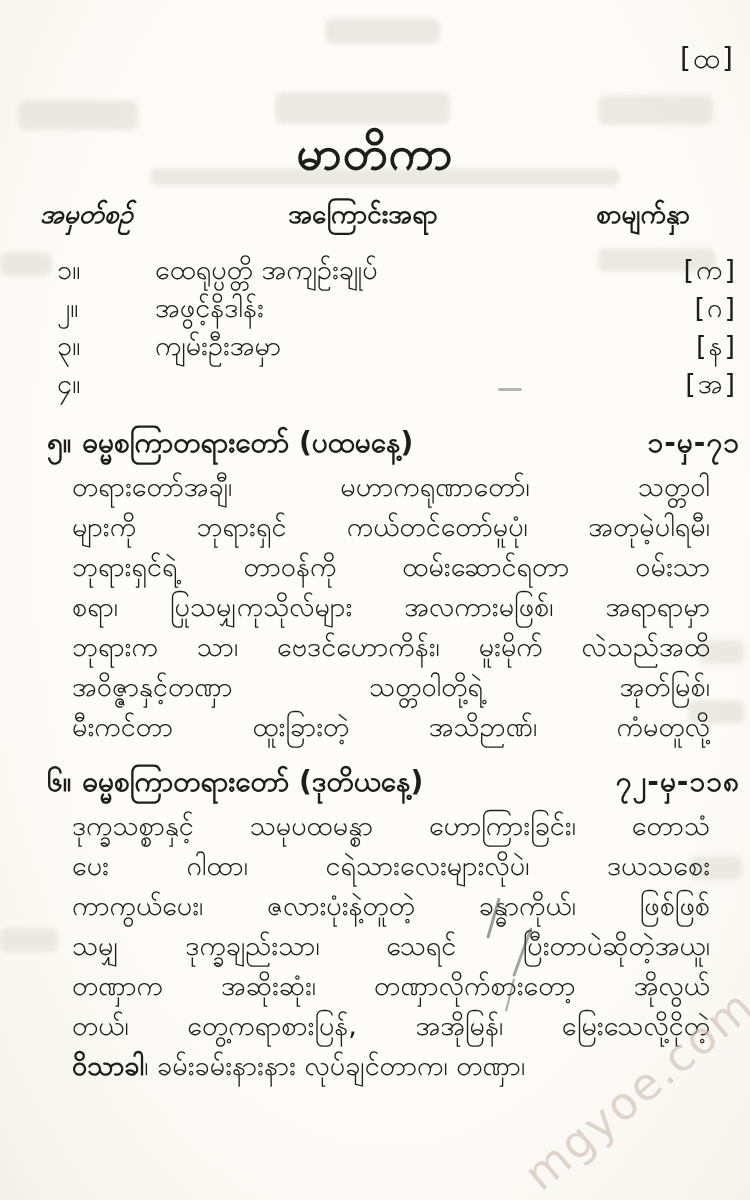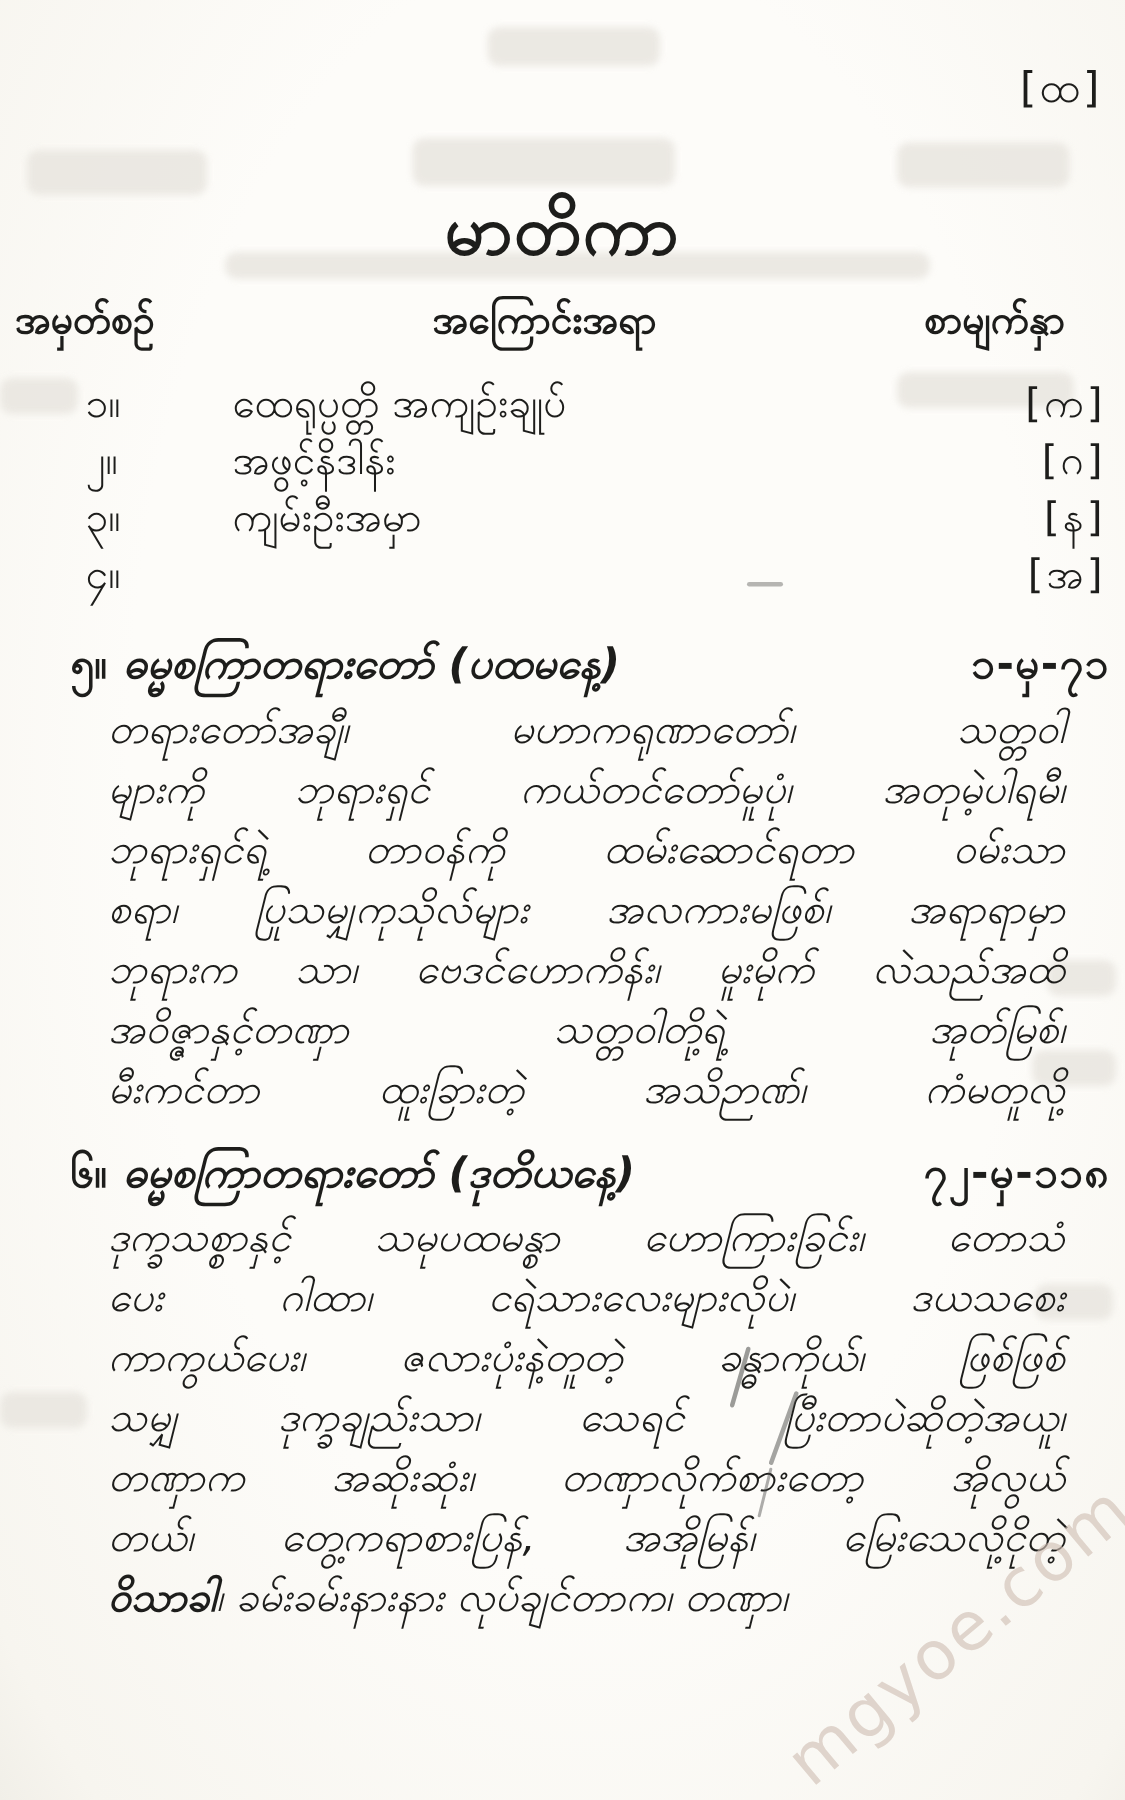--- a/index.html
+++ b/index.html
@@ -24,48 +24,47 @@
   }
   .title{
     position:absolute; top:124px; left:0; width:100%;
     text-align:center; font-size:46px; font-weight:700; letter-spacing:1px;
   }
   .cols{
     position:absolute; top:197px; left:0; width:100%;
     display:grid; grid-template-columns:1fr 1fr 1fr;
     font-size:26px; font-weight:700; line-height:34px;
   }
-  .cols .c1{ justify-self:start; padding-left:10px; }
+  .cols .c1{ justify-self:start; padding-left:40px;font-style:italic; }
   .cols .c2{ justify-self:center; transform:translateX(-12px); }
-  .cols .c3{ justify-self:end; padding-right:40px; }
+  .cols .c3{ justify-self:end; padding-right:60px; }
   .simple{ position:absolute; top:251px; left:0; width:100%; }
   .row{
     display:flex; align-items:baseline;
     padding:0 13px 0 57px;
     font-size:27px; line-height:38px;
   }
   .row .num{ width:98px; flex:none; }
   .row .subj{ flex:1 1 auto; }
   .row .subj b{ font-weight:700; }
   .row .pg{ margin-left:auto; flex:none; letter-spacing:2px; }
   .sections{ position:absolute; top:408px; left:0; width:100%; }
   .sec-head{
     display:flex; align-items:baseline;
     padding:0 10px 0 47px; margin-top:12px;
     font-size:28px; font-weight:700; line-height:46px;
   }
   .sec-head .snum{ margin-right:11px; flex:none; }
-  .sec-head .stitle{ flex:0 1 auto;font-style:italic; }
+  .sec-head .stitle{ flex:0 1 auto; }
   .sec-head .srange{ margin-left:auto; flex:none; letter-spacing:1px; }
   .summary{ margin:1px 40px 0 72px; font-size:27px; }
   .sline{
     line-height:40px; height:40px; overflow:visible;
     text-align:justify; text-align-last:justify;
     white-space:normal;
-    font-style:italic;
   }
   .sline.last-left{ text-align-last:left; }
   .sline b{ font-weight:700; }
   .watermark{
     position:absolute; left:548px; top:1148px;
     transform:rotate(-40deg); transform-origin:0 100%;
     font-size:45px; letter-spacing:2px;
     color:#d0bfb4; opacity:.62; z-index:3;
     white-space:nowrap;
   }

